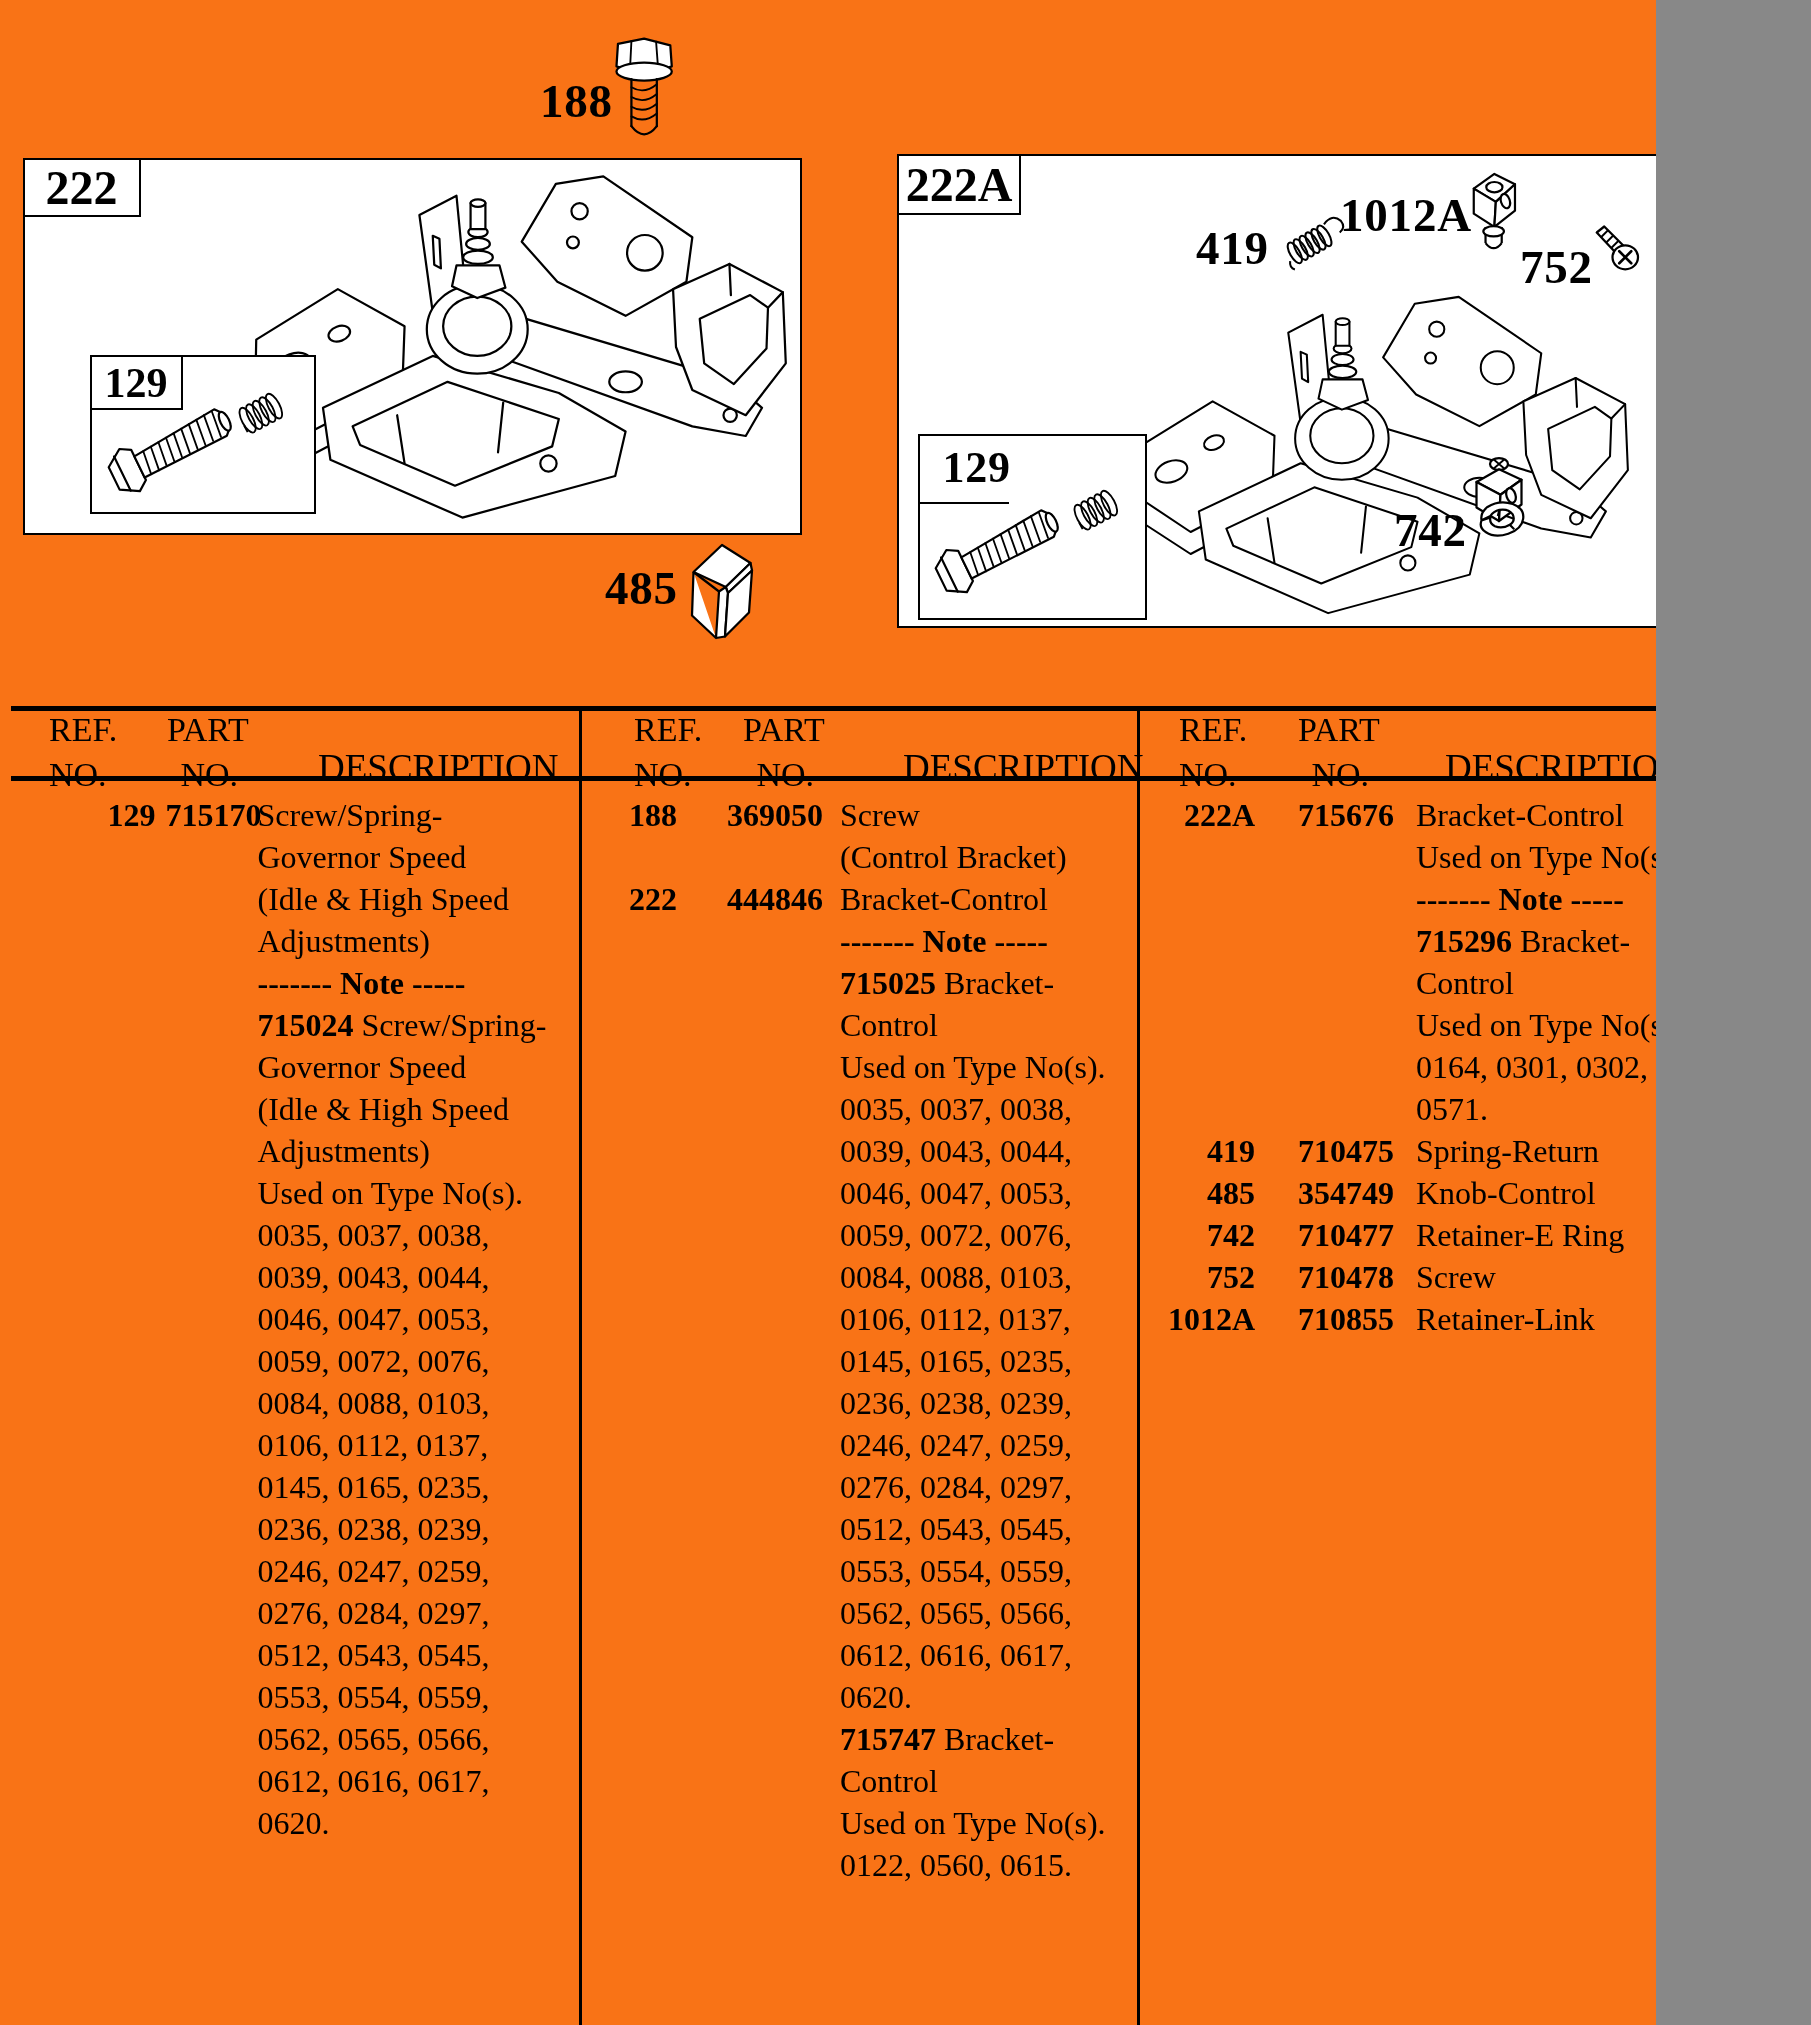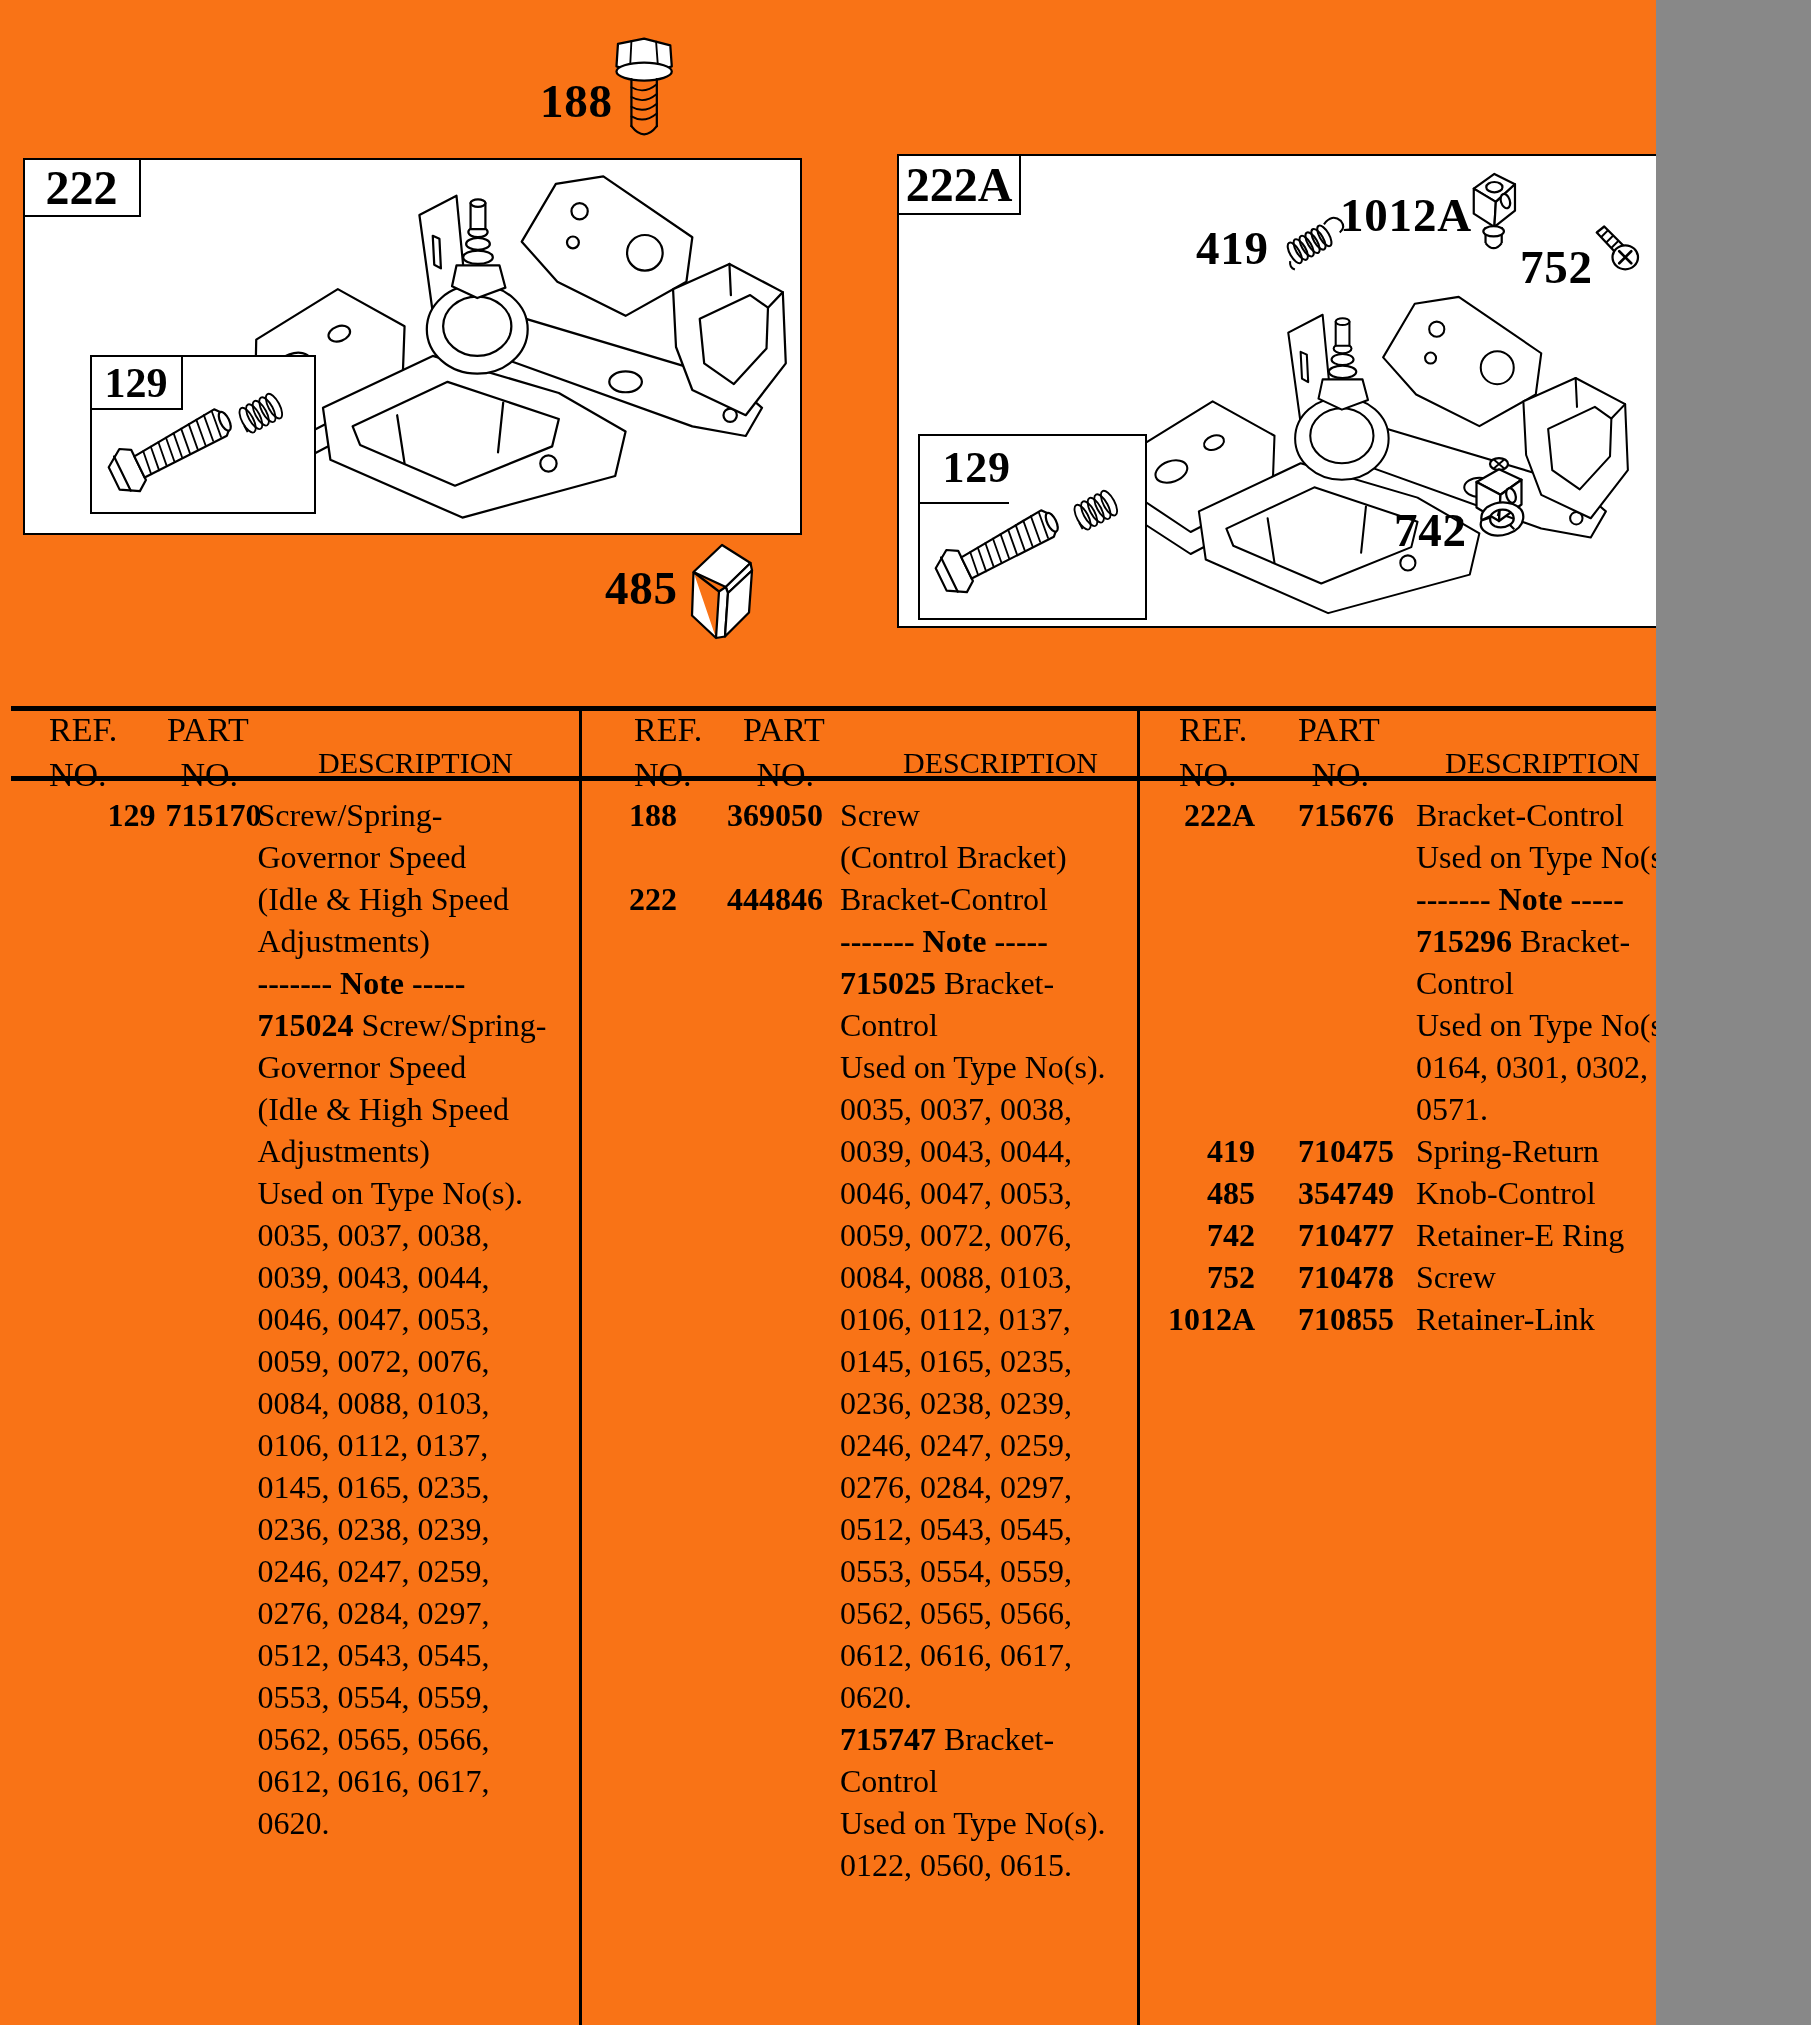--- a/index.html
+++ b/index.html
@@ -16,21 +16,21 @@
     font-weight:bold; background:#fff;
   }
   .plabel { position:absolute; font-weight:bold; font-size:47px; letter-spacing:0.8px; }
   .subbox { position:absolute; border:2.3px solid #000; background:#fff; }
   svg { display:block; }
   
   .rule-h { position:absolute; background:#000; height:5.3px; }
   .rule-v { position:absolute; background:#000; width:3px; }
   .hdr { position:absolute; font-size:34px; line-height:34px; white-space:nowrap; }
   .hdr .l2 { display:block; margin-top:11px; }
-  .hdr-desc { position:absolute; font-size:30px; white-space:nowrap; }
+  .hdr-desc { position:absolute; font-size:37px; white-space:nowrap; }
   .tcol { position:absolute; top:797px; font-size:32px; }
   .t-line { position:relative; height:42px; white-space:nowrap; }
   .t-ref  { position:absolute; font-weight:bold; text-align:right; }
   .t-part { position:absolute; font-weight:bold; }
   .t-desc { position:absolute; }
   .t-desc b { font-weight:bold; }
   #colA .t-ref  { left:26px;  width:107px; }
   #colA .t-part { left:143px; }
   #colA .t-desc { left:235px;text-align:center; }
   #colB .t-ref  { left:30px;  width:68px; }

